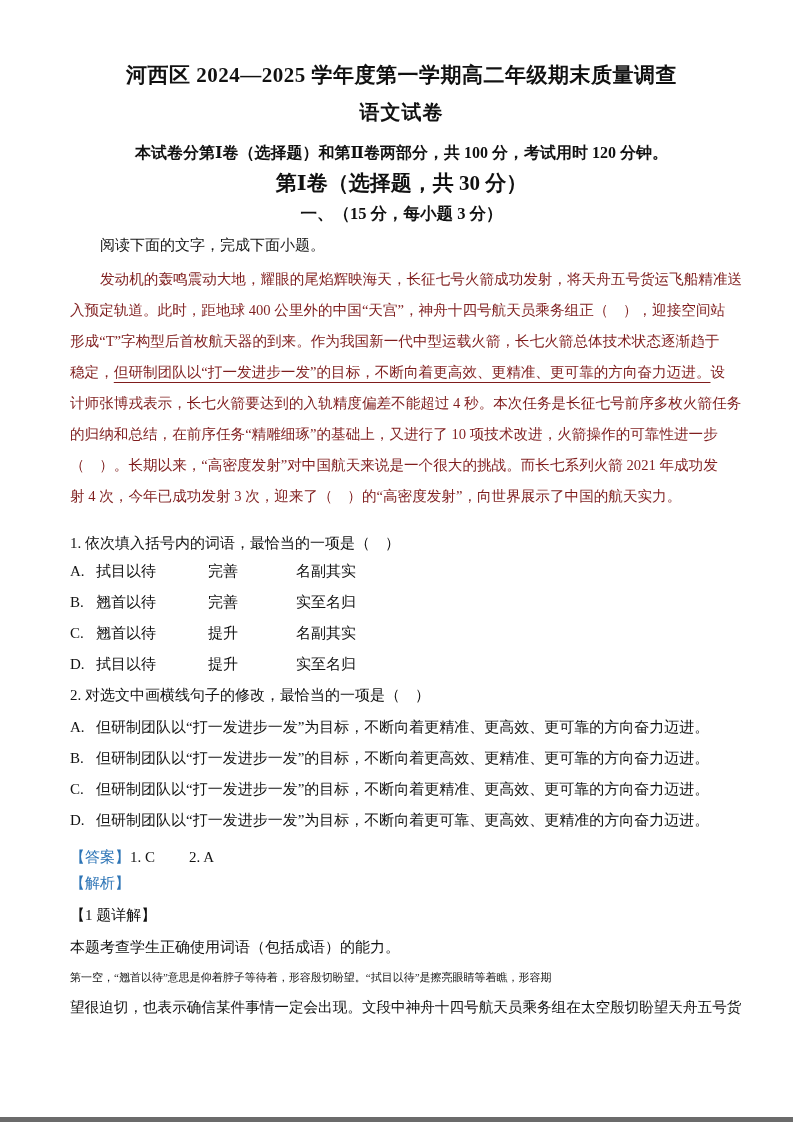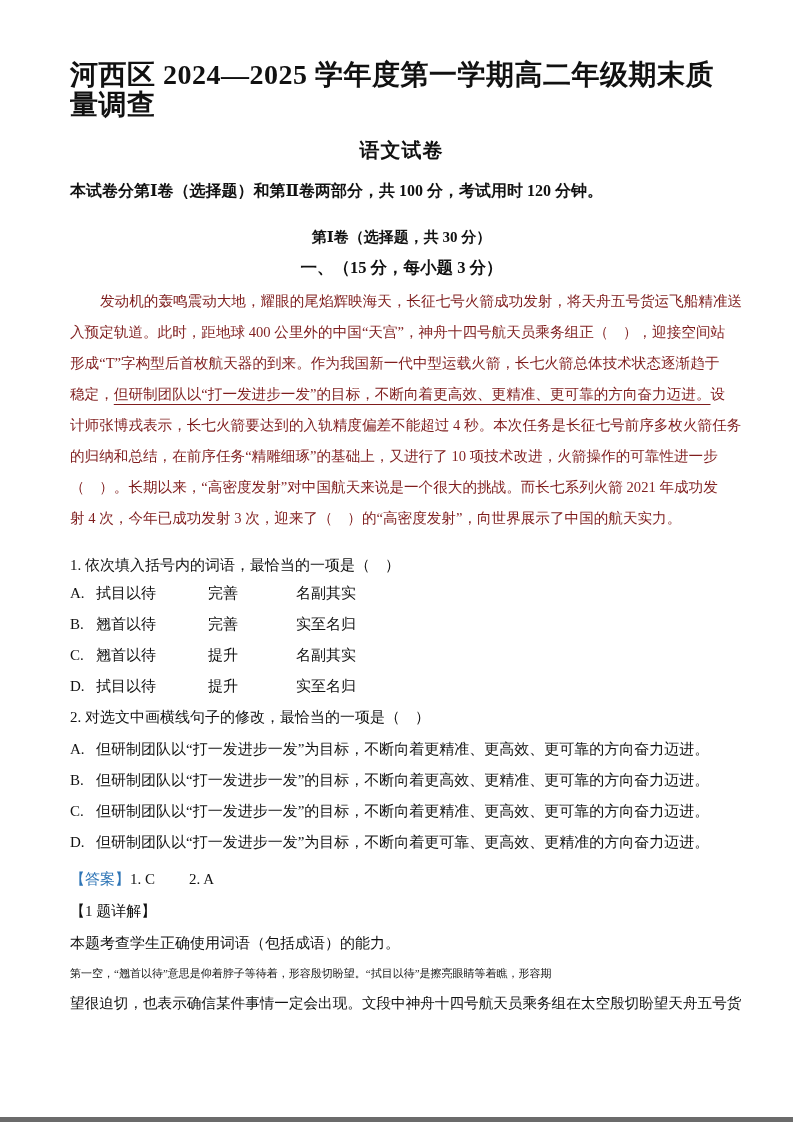--- a/index.html
+++ b/index.html
@@ -9,33 +9,33 @@
     width: 793px;
     height: 1122px;
     background: #ffffff;
     overflow: hidden;
     font-family: "Liberation Serif", "DejaVu Serif", serif;
     color: #111111;
   }
   .doc { padding: 60px 60px 0 70px; }
 
   .title {
-    font-size: 28px; font-weight: bold; text-align: left;
+    font-size: 21px; font-weight: bold; text-align: center;
     line-height: 30px; letter-spacing: 0.5px;
   }
   .subtitle {
-    margin-top: 16px; font-size: 20px; font-weight: bold;
+    margin-top: 8px; font-size: 20px; font-weight: bold;
     text-align: center; line-height: 28px; letter-spacing: 1px;
   }
   .exam-info {
     margin-top: 16px; font-size: 16px; font-weight: bold;
-    text-align: left; line-height: 22px;
+    text-align: center; line-height: 22px;
   }
   .section-head {
-    margin-top: 24px; font-size: 15px; font-weight: bold;
+    margin-top: 8px; font-size: 21px; font-weight: bold;
     text-align: center; line-height: 22px;
   }
   .part-head {
     margin-top: 8px; font-size: 16.5px; font-weight: bold;
     line-height: 24px;
     text-align: center;
   }
   .instruction {
     margin-top: 6px; font-size: 15px; line-height: 26px;
     text-indent: 30px;
@@ -86,20 +86,21 @@
 
 <div class="page">
   <div class="doc">
 
     <div class="title">河西区 2024—2025 学年度第一学期高二年级期末质量调查</div>
     <div class="subtitle">语文试卷</div>
     <div class="exam-info">本试卷分第Ⅰ卷（选择题）和第Ⅱ卷两部分，共 100 分，考试用时 120 分钟。</div>
     <div class="section-head">第Ⅰ卷（选择题，共 30 分）</div>
 
     <div class="part-head">一、（15 分，每小题 3 分）</div>
+    <div class="instruction">阅读下面的文字，完成下面小题。</div>
 
     <div class="passage">
       <div class="p-line indent">发动机的轰鸣震动大地，耀眼的尾焰辉映海天，长征七号火箭成功发射，将天舟五号货运飞船精准送</div>
       <div class="p-line">入预定轨道。此时，距地球 400 公里外的中国“天宫”，神舟十四号航天员乘务组正（　），迎接空间站</div>
       <div class="p-line">形成“T”字构型后首枚航天器的到来。作为我国新一代中型运载火箭，长七火箭总体技术状态逐渐趋于</div>
       <div class="p-line"><span>稳定，</span><span class="u">但研制团队以“打一发进步一发”的目标，不断向着更高效、更精准、更可靠的方向奋力迈进。</span><span>设</span></div>
       <div class="p-line">计师张博戎表示，长七火箭要达到的入轨精度偏差不能超过 4 秒。本次任务是长征七号前序多枚火箭任务</div>
       <div class="p-line">的归纳和总结，在前序任务“精雕细琢”的基础上，又进行了 10 项技术改进，火箭操作的可靠性进一步</div>
       <div class="p-line">（　）。长期以来，“高密度发射”对中国航天来说是一个很大的挑战。而长七系列火箭 2021 年成功发</div>
       <div class="p-line">射 4 次，今年已成功发射 3 次，迎来了（　）的“高密度发射”，向世界展示了中国的航天实力。</div>
@@ -151,20 +152,21 @@
         <span class="opt-label">D.</span>
         <span class="opt-text">但研制团队以“打一发进步一发”为目标，不断向着更可靠、更高效、更精准的方向奋力迈进。</span>
       </div>
     </div>
 
     <div class="answer-line">
       <span class="blue">【答案】</span>
       <span class="ans-val">1. C</span>
       <span>2. A</span>
     </div>
+    <div class="analysis-line blue">【解析】</div>
     <div class="detail-head">【1 题详解】</div>
 
     <div class="exp-first">本题考查学生正确使用词语（包括成语）的能力。</div>
     <div class="exp-line">第一空，“翘首以待”意思是仰着脖子等待着，形容殷切盼望。“拭目以待”是擦亮眼睛等着瞧，形容期</div>
     <div class="exp-line2">望很迫切，也表示确信某件事情一定会出现。文段中神舟十四号航天员乘务组在太空殷切盼望天舟五号货</div>
 
   </div>
   <div class="bottom-bar"></div>
 </div>
 

